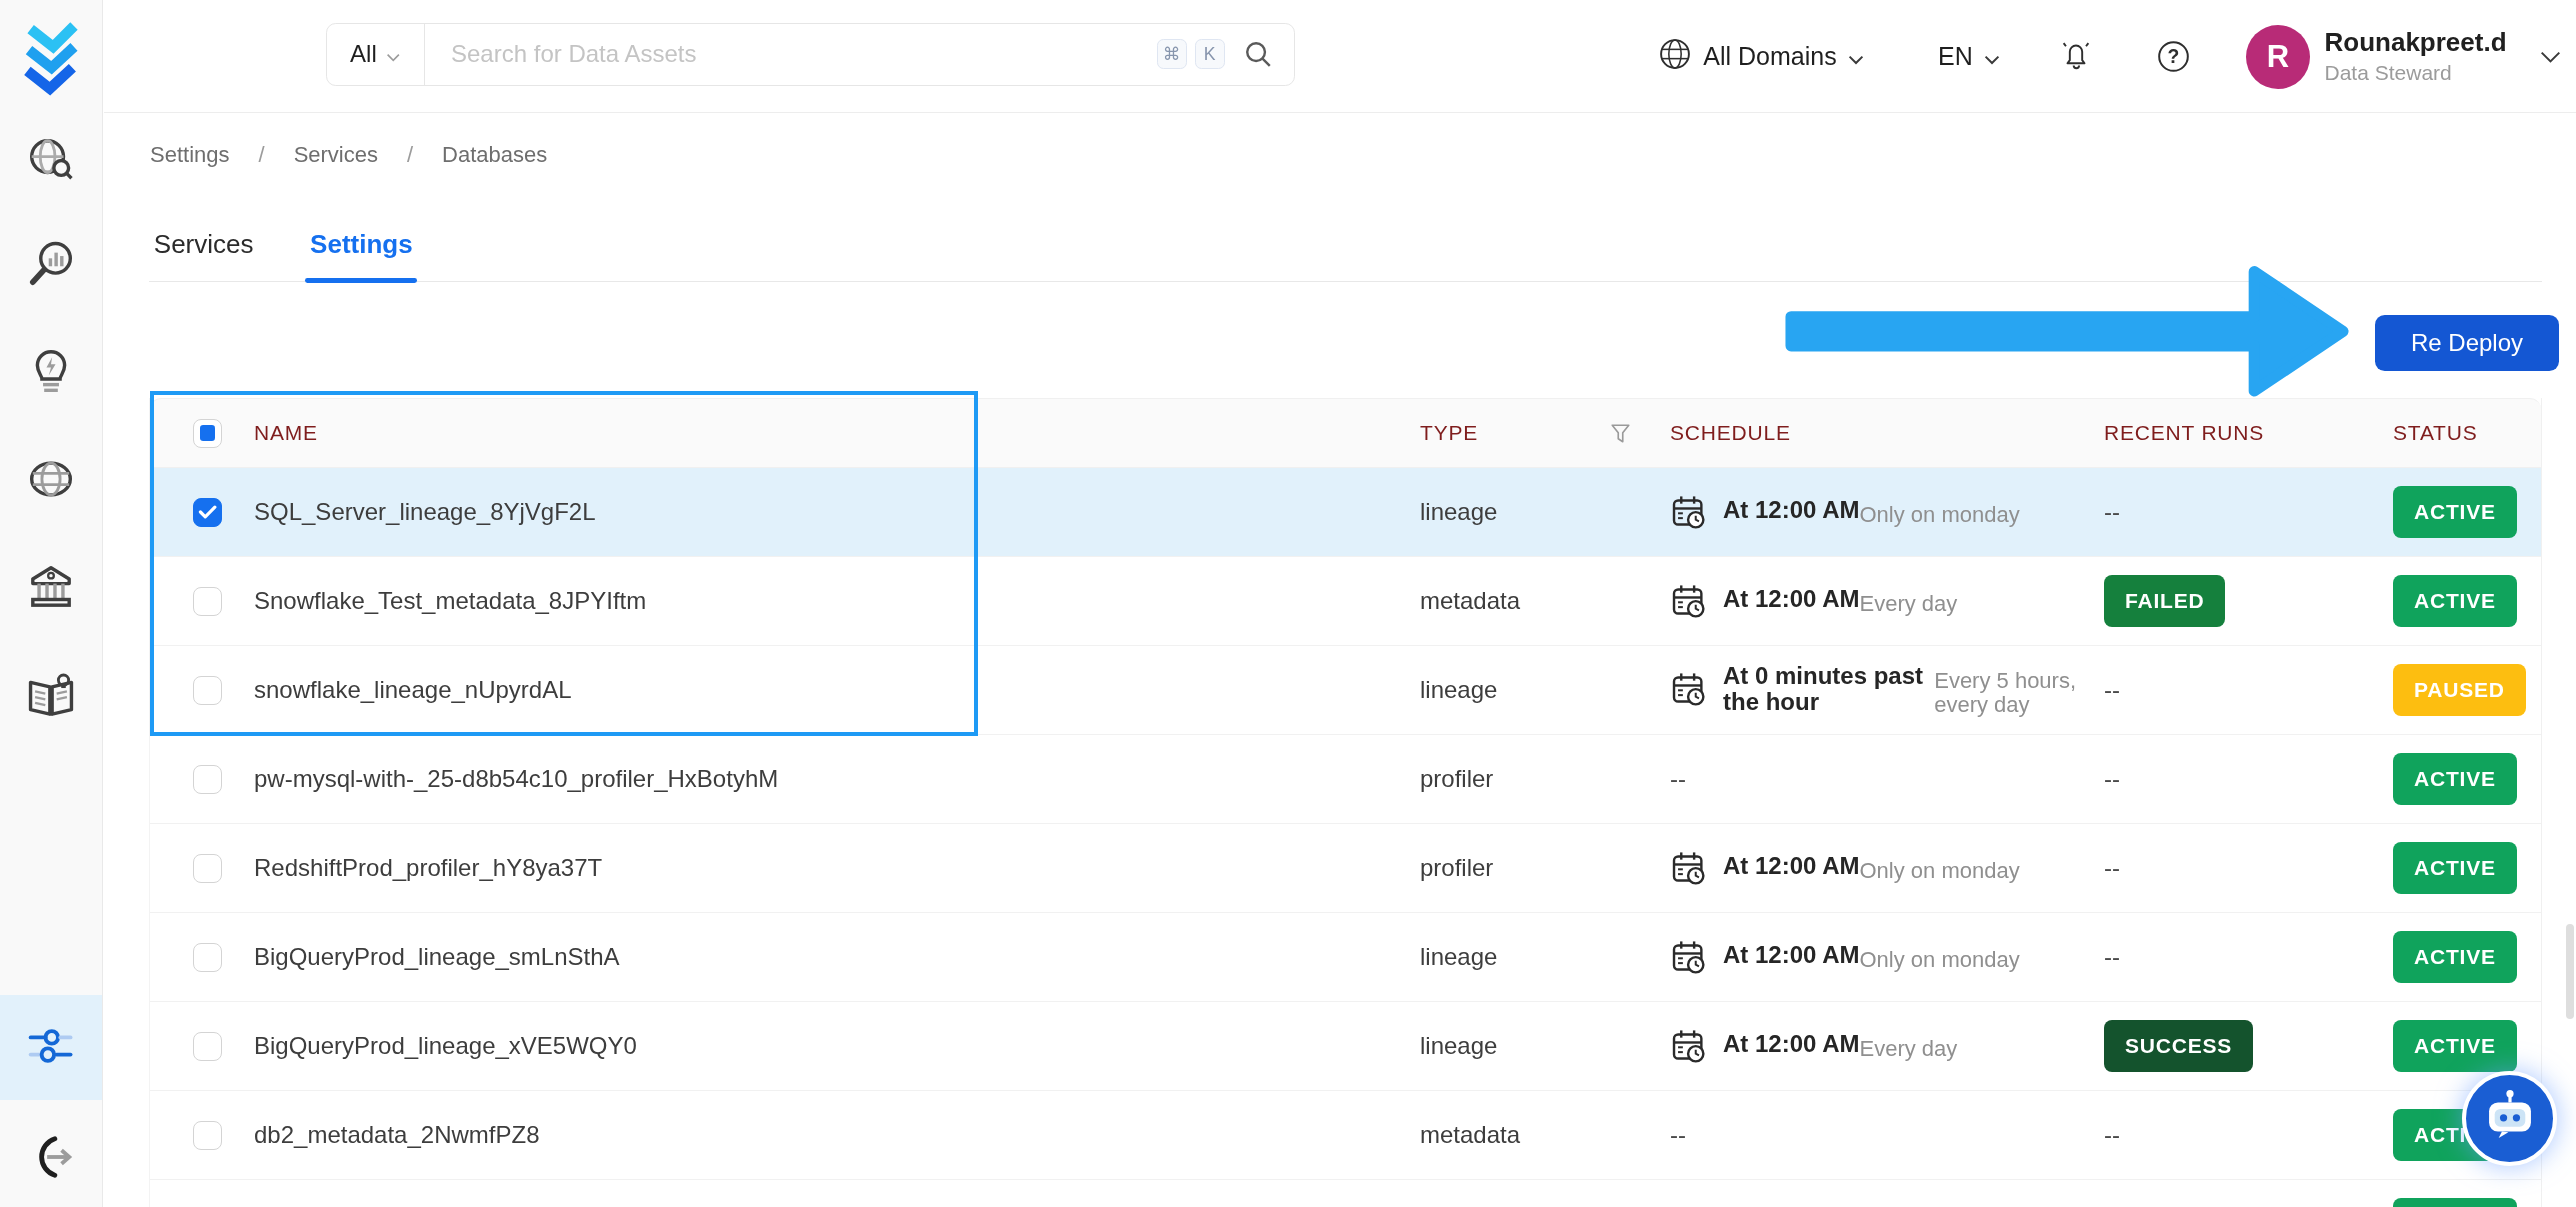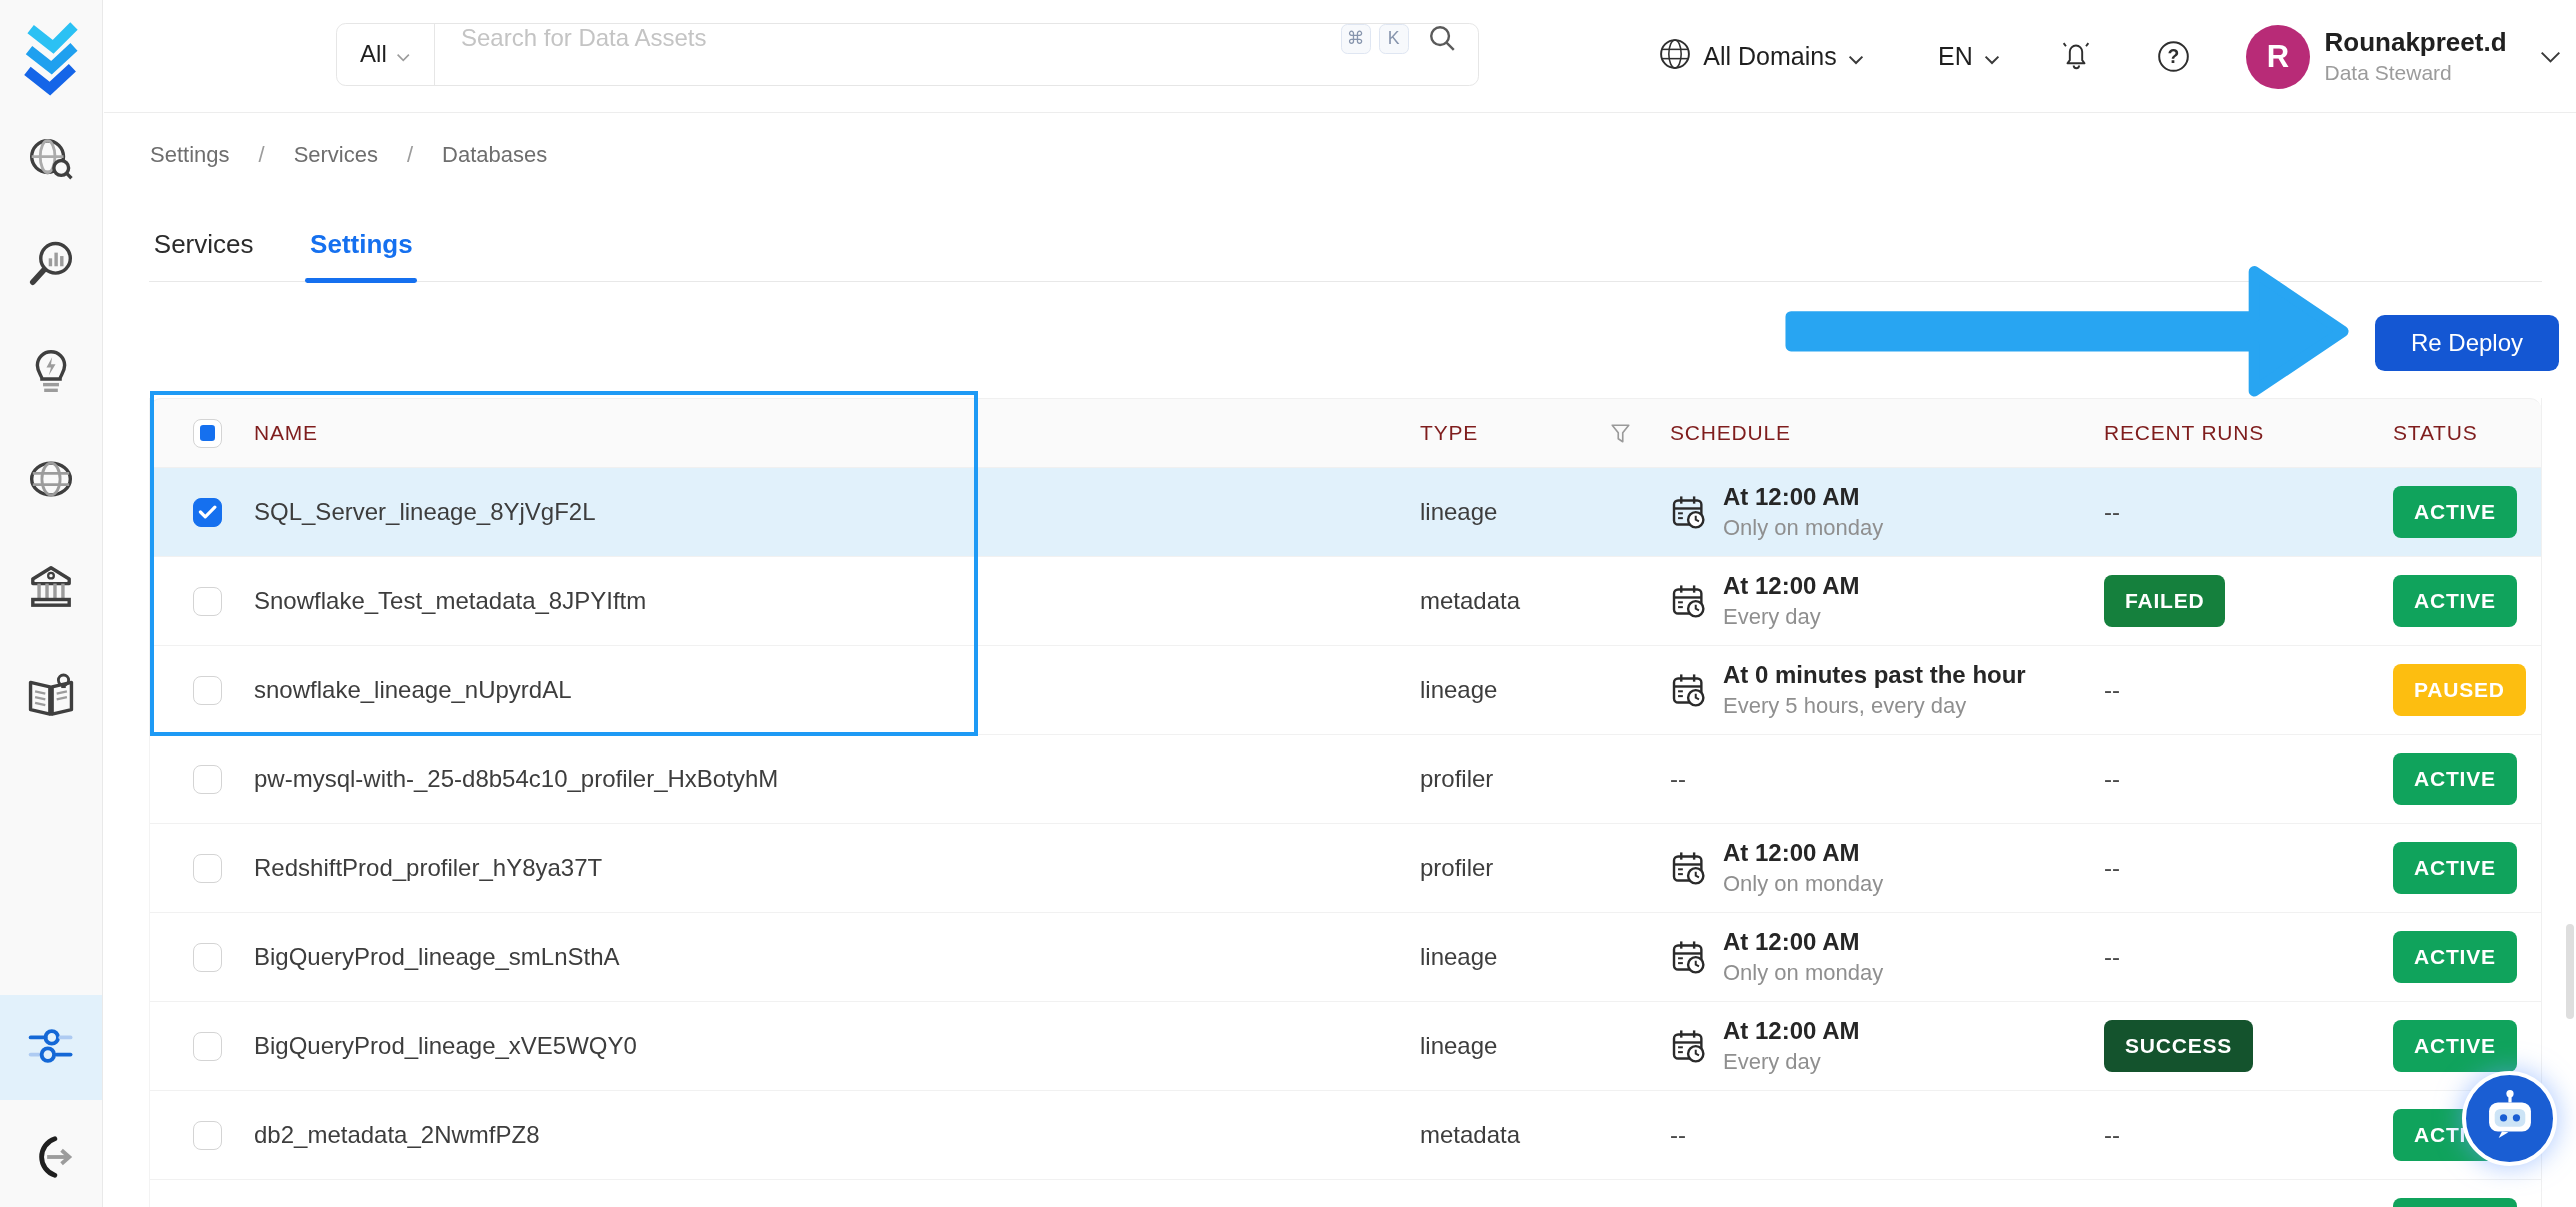--- a/index.html
+++ b/index.html
@@ -11,21 +11,21 @@
   .sidebar{position:absolute;left:0;top:0;width:103px;height:1208px;background:#F9F9F9;border-right:0.8px solid #E9E9E9;z-index:5}
   .logo{position:absolute;left:21px;top:16px;width:61px;height:84px;display:flex;align-items:center;justify-content:center}
   .nav-item{position:absolute;left:0;width:102px;height:89px;display:flex;align-items:center;justify-content:center;cursor:pointer}
   .nav-item svg{width:50px;height:50px}
   .ni1{top:117px}.ni2{top:221px}.ni3{top:328px}.ni4{top:436px}.ni5{top:544px}.ni6{top:653px}
   .nav-settings{top:995px;height:105px;background:#E2F1FB}
   .nav-logout{top:1121px;height:74px}
 
   
   .topbar{position:absolute;left:104px;top:0;width:2472px;height:113px;background:#fff;border-bottom:0.8px solid #EDEDED}
-  .searchbox{position:absolute;left:336px;top:22.5px;width:1143px;height:63px;border:1.6px solid #E6E6E6;border-radius:9.7px;background:#fff;display:flex;z-index:2}
+  .searchbox{position:absolute;left:326px;top:22.5px;width:969px;height:63px;border:1.6px solid #E6E6E6;border-radius:9.7px;background:#fff;display:flex;align-items:center;z-index:2}
   .search-scope{width:98px;height:100%;display:flex;align-items:center;justify-content:center;gap:9.7px;border-right:1.6px solid #E6E6E6;color:#1F1F1F;font-size:24px;cursor:pointer}
   .search-placeholder{flex:1;padding-left:26px;font-size:24px;color:#C4C4C4;white-space:nowrap;overflow:hidden}
   .kbd{min-width:30px;height:30px;border:1.6px solid #DFE6F2;border-radius:6.4px;background:#F7F9FC;color:#8795AD;font-size:17.7px;display:flex;align-items:center;justify-content:center;margin-right:8px;padding:0 3.2px}
   .search-mag{margin:0 21px 0 11.3px;display:flex}
   .tb-group{position:absolute;top:0;height:113px;display:flex;align-items:center;gap:11.3px;font-size:25px;color:#1F1F1F;z-index:2;cursor:pointer}
   .g-domains{left:1658px}.g-lang{left:1938px}
   .g-bell{left:2059px}.g-help{left:2156px}
   .g-user{left:2246px;gap:14.5px}
   .avatar{width:64px;height:64px;border-radius:50%;display:flex;align-items:center;justify-content:center;color:#fff;font-size:31px;font-weight:600}
   .user-meta{display:flex;flex-direction:column;line-height:1.15}
@@ -57,21 +57,21 @@
   .c3{width:434px;flex:none;display:flex;align-items:center;gap:16px}
   .c4{width:289px;flex:none}
   .c5{width:151px;flex:none}
   .thead .c2{display:flex;align-items:center}
   .funnel{margin-left:auto;margin-right:39px;display:flex;cursor:pointer}
   .cb{width:29px;height:29px;border:1.6px solid #D4D4D4;border-radius:8px;background:#fff;display:flex;align-items:center;justify-content:center;cursor:pointer;flex:none}
   .cb.checked{background:#1570EF;border-color:#1570EF}
   .cb.checked svg{display:block}
   .cb svg{display:none}
   .cb.ind::after{content:"";width:14.5px;height:16px;background:#1570EF;border-radius:3.2px}
-  .sched{display:flex;flex-direction:column}
+  .sched{display:flex;}
   .s1{font-size:24px;font-weight:600;color:#262626;line-height:1.1}
   .s2{font-size:22px;color:#8F8F8F;margin-top:6.4px;line-height:1.1}
   .dash{color:#4A4A4A}
   .badge{display:inline-block;padding:0 21px;height:52px;line-height:52px;border-radius:8px;color:#fff;font-size:21px;font-weight:700;letter-spacing:0.8px;white-space:nowrap}
   .cal-ic{display:flex;flex:none}
 
   
   .annotation-box{position:absolute;left:150px;top:391px;width:828px;height:345px;border:4px solid #1E9AF5;z-index:7;pointer-events:none}
   .chatbot{position:absolute;left:2462px;top:1071px;width:95px;height:95px;border-radius:50%;background:#1A5ED3;border:4.8px solid #fff;box-shadow:0 0 27px rgba(110,160,255,.6);display:flex;align-items:center;justify-content:center;z-index:9;cursor:pointer}
   .scroll-thumb{position:absolute;left:2566px;top:924px;width:8px;height:95px;background:#DEDEDE;border-radius:4px;z-index:3;cursor:pointer}

